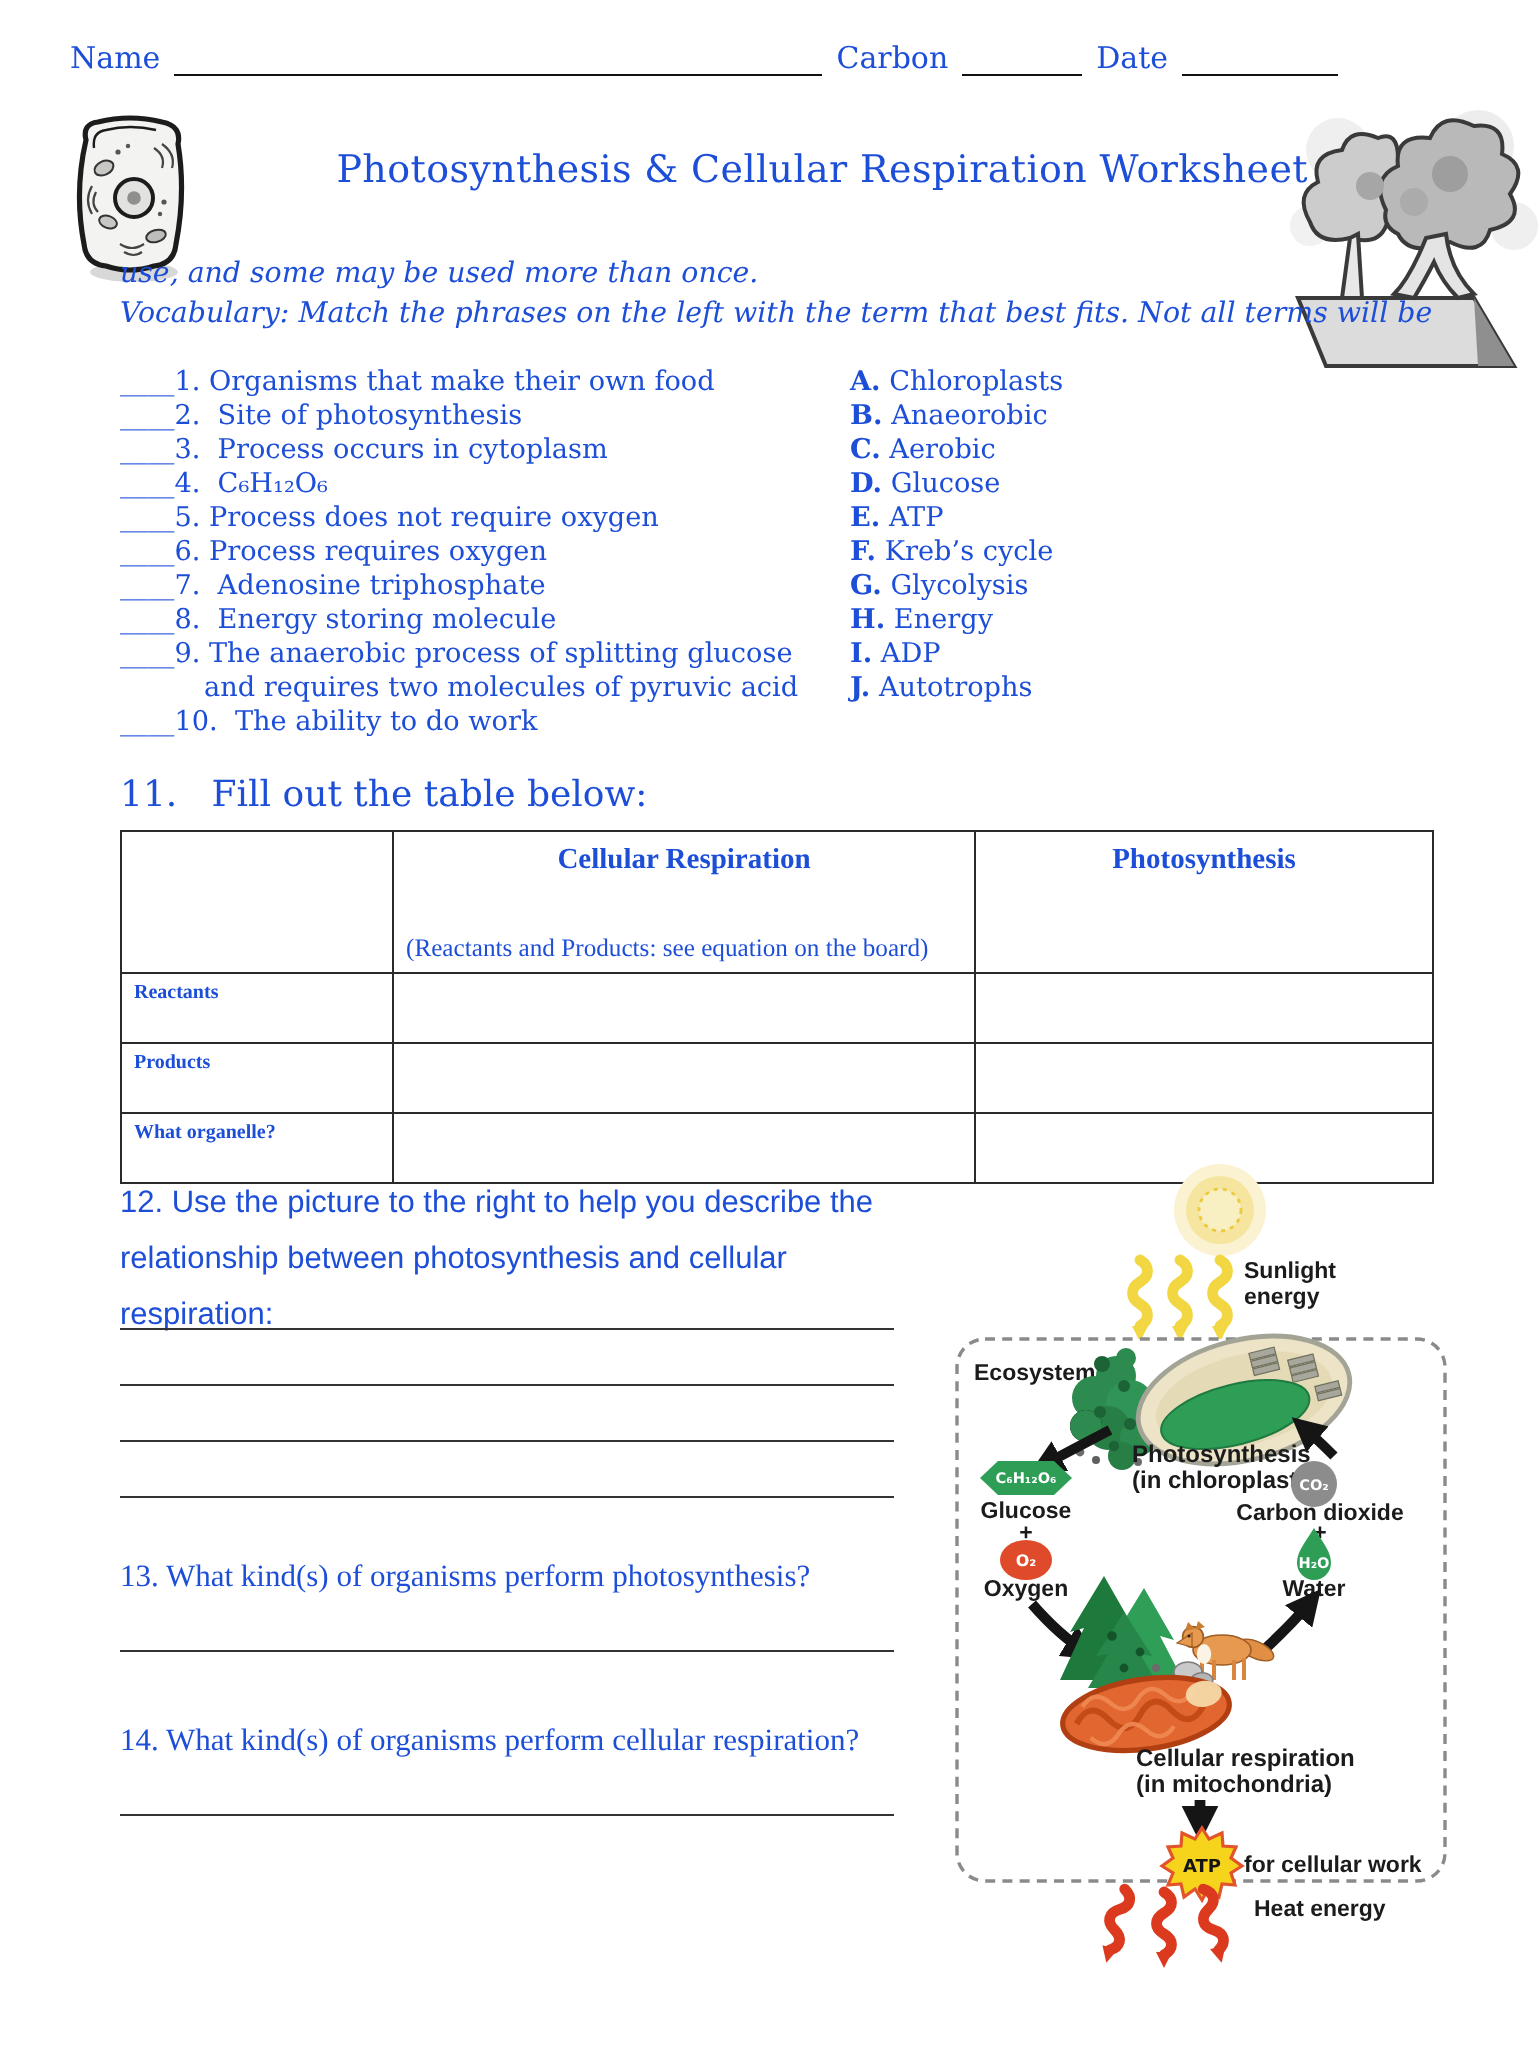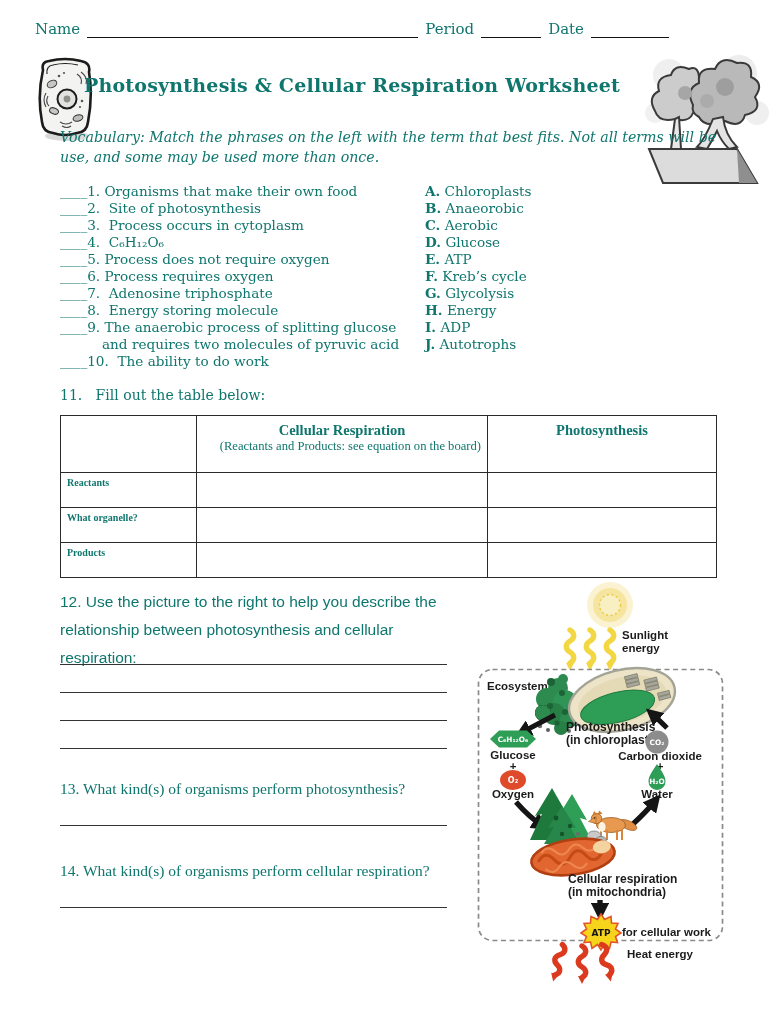--- a/index.html
+++ b/index.html
@@ -1,41 +1,41 @@
 <!DOCTYPE html>
 <html><head>
 <meta charset="utf-8">
 <style>
   html,body{margin:0;padding:0;background:#ffffff;}
-  #page{position:relative;width:770px;height:1024px;background:#fff;font-family:"DejaVu Serif",serif;color:#0f766e;overflow:hidden;}
+  #page{position:relative;width:770px;height:1024px;background:#fff;font-family:"DejaVu Serif",serif;color:#1d4ed8;overflow:hidden;}
 
   
   .hdr{position:absolute;left:35px;top:20px;width:634px;display:flex;align-items:flex-end;gap:7px;font-size:15px;}
   .hline{border-bottom:1.5px solid #111;height:15px;}
   .hl-name{flex:1;}
   .hl-period{width:60px;}
   .hl-date{width:78px;}
 
-  .title{position:absolute;left:84px;top:74px;width:570px;text-align:left;font-size:19px;font-weight:bold;letter-spacing:.2px;}
+  .title{position:absolute;left:84px;top:74px;width:570px;text-align:right;font-size:19px;font-weight:normal;letter-spacing:.2px;}
 
   .instructions{position:absolute;left:60px;top:127px;font-size:14.2px;font-style:italic;line-height:20px;}
 
   .matching{position:absolute;left:60px;top:183px;width:665px;font-size:13.6px;line-height:17px;}
   .mrow{display:flex;}
   .m-left{width:365px;white-space:pre;box-sizing:border-box;}
   .m-left.cont{padding-left:42px;}
   .m-right{white-space:pre;}
   .m-right b{font-weight:bold;}
 
-  .q11-label{position:absolute;left:60px;top:387px;font-size:14px;white-space:pre;}
+  .q11-label{position:absolute;left:60px;top:387px;font-size:18px;white-space:pre;}
 
   table.q11{position:absolute;left:60px;top:415px;width:656px;border-collapse:collapse;table-layout:fixed;font-family:"Liberation Serif","DejaVu Serif",serif;}
   table.q11 td{border:1.6px solid #2a2a2a;vertical-align:top;padding:4px 6px;}
   .th{font-weight:bold;text-align:center;font-size:14.5px;margin-top:2px;}
-  .th-sub{text-align:right;font-size:12.6px;margin-top:0;}
+  .th-sub{text-align:left;font-size:12.6px;margin-top:28px;}
   td.hrow{height:48px;}
   td.brow{height:26px;}
   .rowh{font-weight:bold;font-size:10px;}
 
   .q12{position:absolute;left:60px;top:588px;width:405px;font-family:Liberation Sans, sans-serif;font-size:15.5px;line-height:28px;}
   .q13{position:absolute;left:60px;top:780px;font-family:"Liberation Serif","DejaVu Serif",serif;font-size:15.5px;}
   .q14{position:absolute;left:60px;top:862px;font-family:Liberation Serif, serif;font-size:15.5px;}
   .ansline{position:absolute;left:60px;width:387px;height:0;border-bottom:1.3px solid #333;}
 
   .cell-art{position:absolute;left:33px;top:56px;}
@@ -49,21 +49,21 @@
   .ctr{text-anchor:middle;}
 </style>
 </head>
 <body>
 
 <div id="page">
 
   <div class="hdr">
     <span>Name</span>
     <span class="hline hl-name"></span>
-    <span>Period</span>
+    <span>Carbon</span>
     <span class="hline hl-period"></span>
     <span>Date</span>
     <span class="hline hl-date"></span>
   </div>
 
   <svg class="cell-art" width="64" height="88" viewBox="0 0 64 88">
     <ellipse cx="34" cy="80" rx="22" ry="5" fill="#d8d8d8"></ellipse>
     <path d="M10 14 Q8 6 16 5 Q32 1 48 5 Q58 7 56 16 Q60 40 55 66 Q54 76 44 77 Q32 81 20 77 Q10 76 9 66 Q4 40 10 14 Z" fill="#f3f3f1" stroke="#1c1c1c" stroke-width="2.6"></path>
     <path d="M14 18 Q13 10 20 9 Q32 6 45 9" fill="none" stroke="#1c1c1c" stroke-width="1.2"></path>
     <circle cx="34" cy="43" r="9.5" fill="#e2e2e0" stroke="#1c1c1c" stroke-width="2"></circle>
@@ -94,22 +94,22 @@
       <path d="M34 66 L30 96 L40 96 L38 64 Z" fill="#e8e8e8"></path>
       <path d="M52 52 Q44 36 58 30 Q56 14 74 16 Q80 2 96 10 Q112 8 110 24 Q124 30 114 44 Q122 58 104 62 Q100 76 84 68 Q64 76 58 64 Q50 60 52 52 Z" fill="#b9b9b9"></path>
       <path d="M72 66 Q64 86 56 94 L66 96 Q72 86 76 78 Q80 88 88 96 L96 94 Q84 82 82 64 Z" fill="#e4e4e4"></path>
     </g>
     <circle cx="44" cy="40" r="7" fill="#a6a6a6"></circle>
       <circle cx="84" cy="34" r="9" fill="#9e9e9e"></circle>
     <circle cx="66" cy="48" r="7" fill="#ababab"></circle>
   </svg>
 
   <div class="instructions">
+    <div>use, and some may be used more than once.</div>
     <div>Vocabulary: Match the phrases on the left with the term that best fits. Not all terms will be</div>
-    <div>use, and some may be used more than once.</div>
   </div>
 
   <div class="matching">
     <div class="mrow">
         <span class="m-left">____1. Organisms that make their own food</span>
         <span class="m-right"><b>A.</b> <span>Chloroplasts</span></span>
       </div>
     <div class="mrow">
         <span class="m-left">____2.  Site of photosynthesis</span>
         <span class="m-right"><b>B.</b> <span>Anaeorobic</span></span>
@@ -168,26 +168,26 @@
       <td class="hrow">
         <div class="th">Photosynthesis</div>
       </td>
     </tr>
     <tr>
       <td class="brow rowh">Reactants</td>
       <td class="brow"></td>
       <td class="brow"></td>
     </tr>
     <tr>
-      <td class="brow rowh">What organelle?</td>
+      <td class="brow rowh">Products</td>
       <td class="brow"></td>
       <td class="brow"></td>
     </tr>
     <tr>
-      <td class="brow rowh">Products</td>
+      <td class="brow rowh">What organelle?</td>
       <td class="brow"></td>
       <td class="brow"></td>
     </tr>
   </tbody>
     </table>
 
   <div class="q12">
     <div>12. Use the picture to the right to help you describe the</div>
     <div>relationship between photosynthesis and cellular respiration:</div>
   </div>

